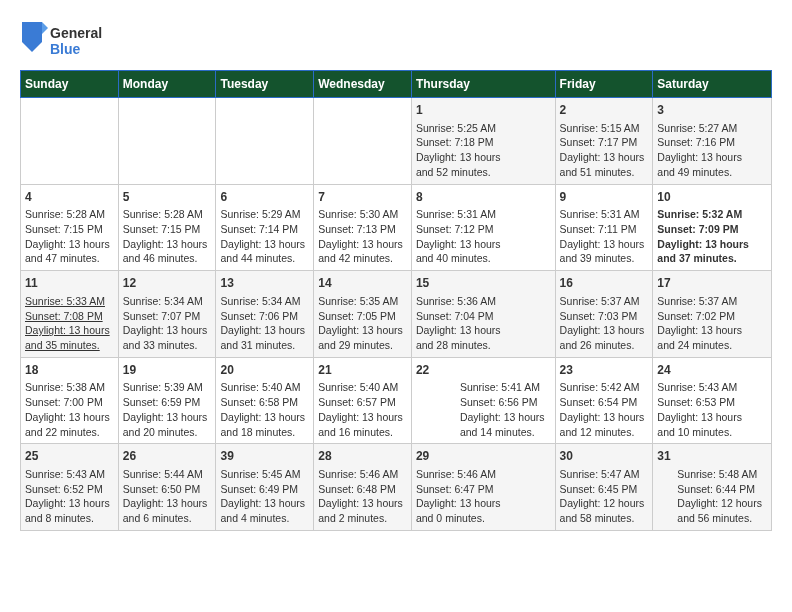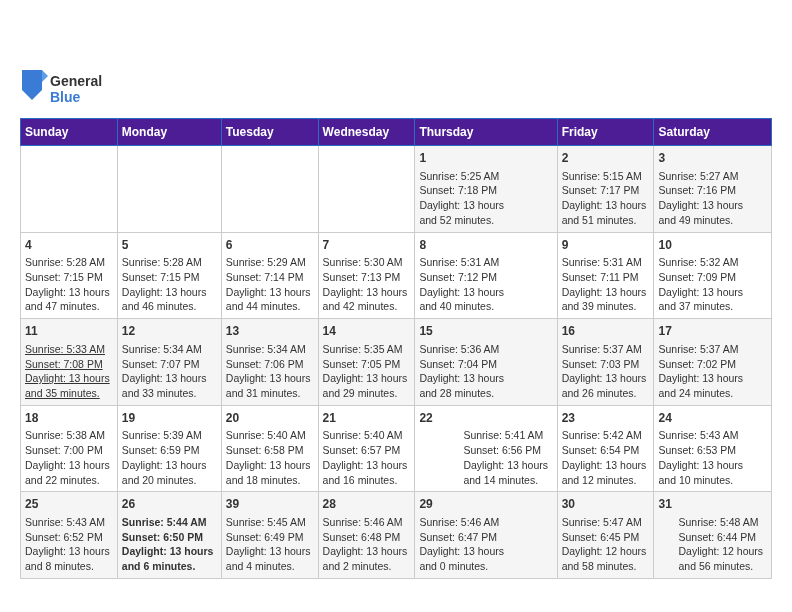--- a/index.html
+++ b/index.html
@@ -8,21 +8,20 @@
       background: #fff;
       width: 792px;
       min-height: 612px;
       padding: 20px;
     }
     .header-area {
       display: flex;
       justify-content: space-between;
       align-items: flex-start;
       margin-bottom: 10px;
-      margin-top: 48px;
     }
     .logo {
       display: flex;
       align-items: center;
       gap: 4px;
     }
     .title-area {
       text-align: right;
     }
     .main-title {
@@ -34,21 +33,21 @@
     .subtitle {
       font-size: 16px;
       color: #555;
     }
     table {
       width: 100%;
       border-collapse: collapse;
       font-size: 11px;
     }
     thead tr th {
-      background-color: #4c1d95;
+      background-color: #14532d;
       color: #fff;
       padding: 6px 4px;
       text-align: left;
       font-size: 12px;
       font-weight: bold;
       border: 1px solid #2a6bc5;
     }
     tbody tr td {
       border: 1px solid #ccc;
       vertical-align: top;
@@ -171,21 +170,21 @@
         </td>
         <td>
           <span class="day-number">9</span>
           <div class="day-info" style="white-space: pre-line;">Sunrise: 5:31 AM
 Sunset: 7:11 PM
 Daylight: 13 hours
 and 39 minutes.</div>
         </td>
         <td>
           <span class="day-number">10</span>
-          <div class="day-info" style="white-space: pre-line;">Sunrise: 5:32 AM
+          <div class="day-info" style="white-space: pre-line; font-weight: bold;">Sunrise: 5:32 AM
 Sunset: 7:09 PM
 Daylight: 13 hours
 and 37 minutes.</div>
         </td>
       </tr>
       <tr>
         <td>
           <span class="day-number">11</span>
           <div class="day-info" style="white-space: pre-line; text-decoration: underline;">Sunrise: 5:33 AM
 Sunset: 7:08 PM
@@ -289,21 +288,21 @@
       <tr>
         <td>
           <span class="day-number">25</span>
           <div class="day-info" style="white-space: pre-line;">Sunrise: 5:43 AM
 Sunset: 6:52 PM
 Daylight: 13 hours
 and 8 minutes.</div>
         </td>
         <td>
           <span class="day-number">26</span>
-          <div class="day-info" style="white-space: pre-line; font-weight: bold;">Sunrise: 5:44 AM
+          <div class="day-info" style="white-space: pre-line;">Sunrise: 5:44 AM
 Sunset: 6:50 PM
 Daylight: 13 hours
 and 6 minutes.</div>
         </td>
         <td>
           <span class="day-number">39</span>
           <div class="day-info" style="white-space: pre-line;">Sunrise: 5:45 AM
 Sunset: 6:49 PM
 Daylight: 13 hours
 and 4 minutes.</div>

